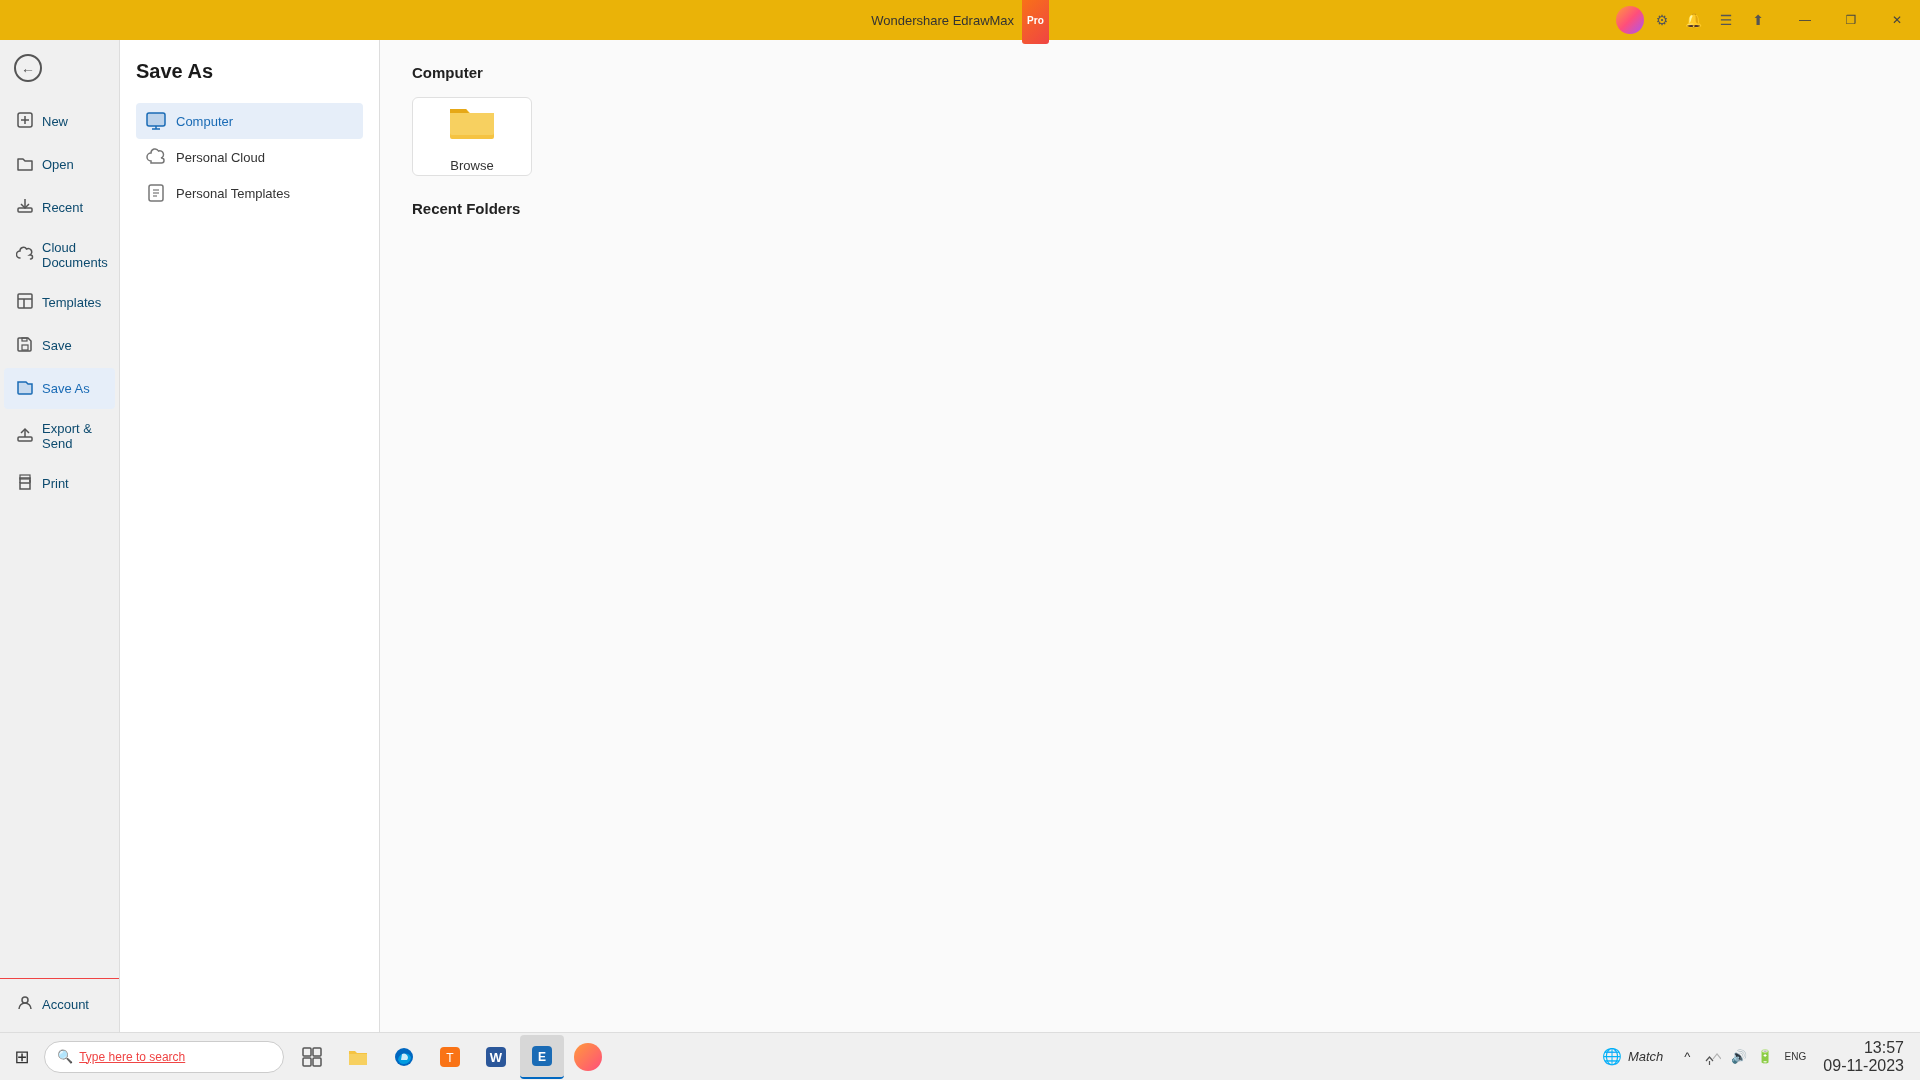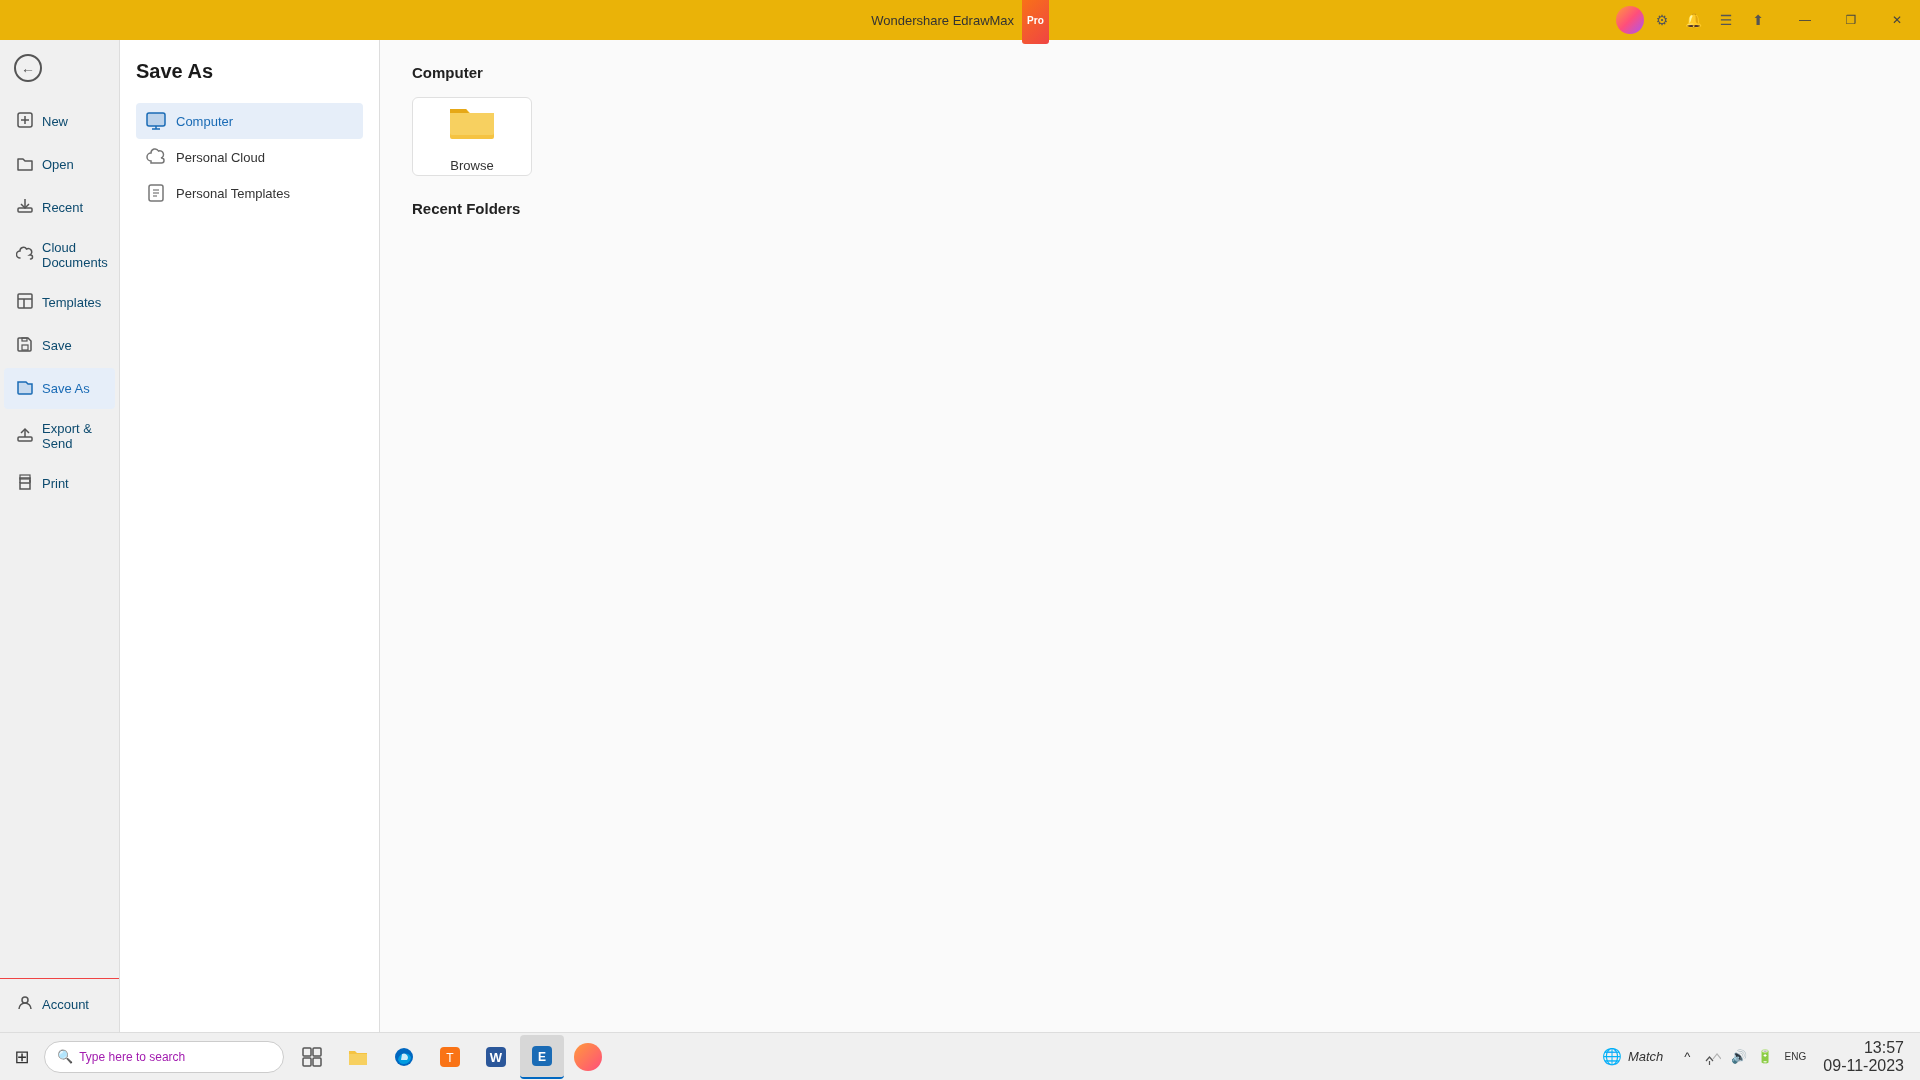--- a/index.html
+++ b/index.html
@@ -268,21 +268,21 @@
       background: white;
       border: 1px solid #ccc;
       border-radius: 20px;
       height: 32px;
       padding: 0 12px;
       gap: 6px;
       width: 240px;
       cursor: text;
     }
     .taskbar-search-icon { font-size: 13px; color: #666; }
-    .taskbar-search-text { font-size: 12px; color: #a21caf; }
+    .taskbar-search-text { font-size: 12px; color: #ef4444; text-decoration: underline; }
 
     .taskbar-apps {
       display: flex;
       align-items: center;
       gap: 2px;
       margin-left: 6px;
       flex: 1;
     }
     .taskbar-app {
       width: 44px;

